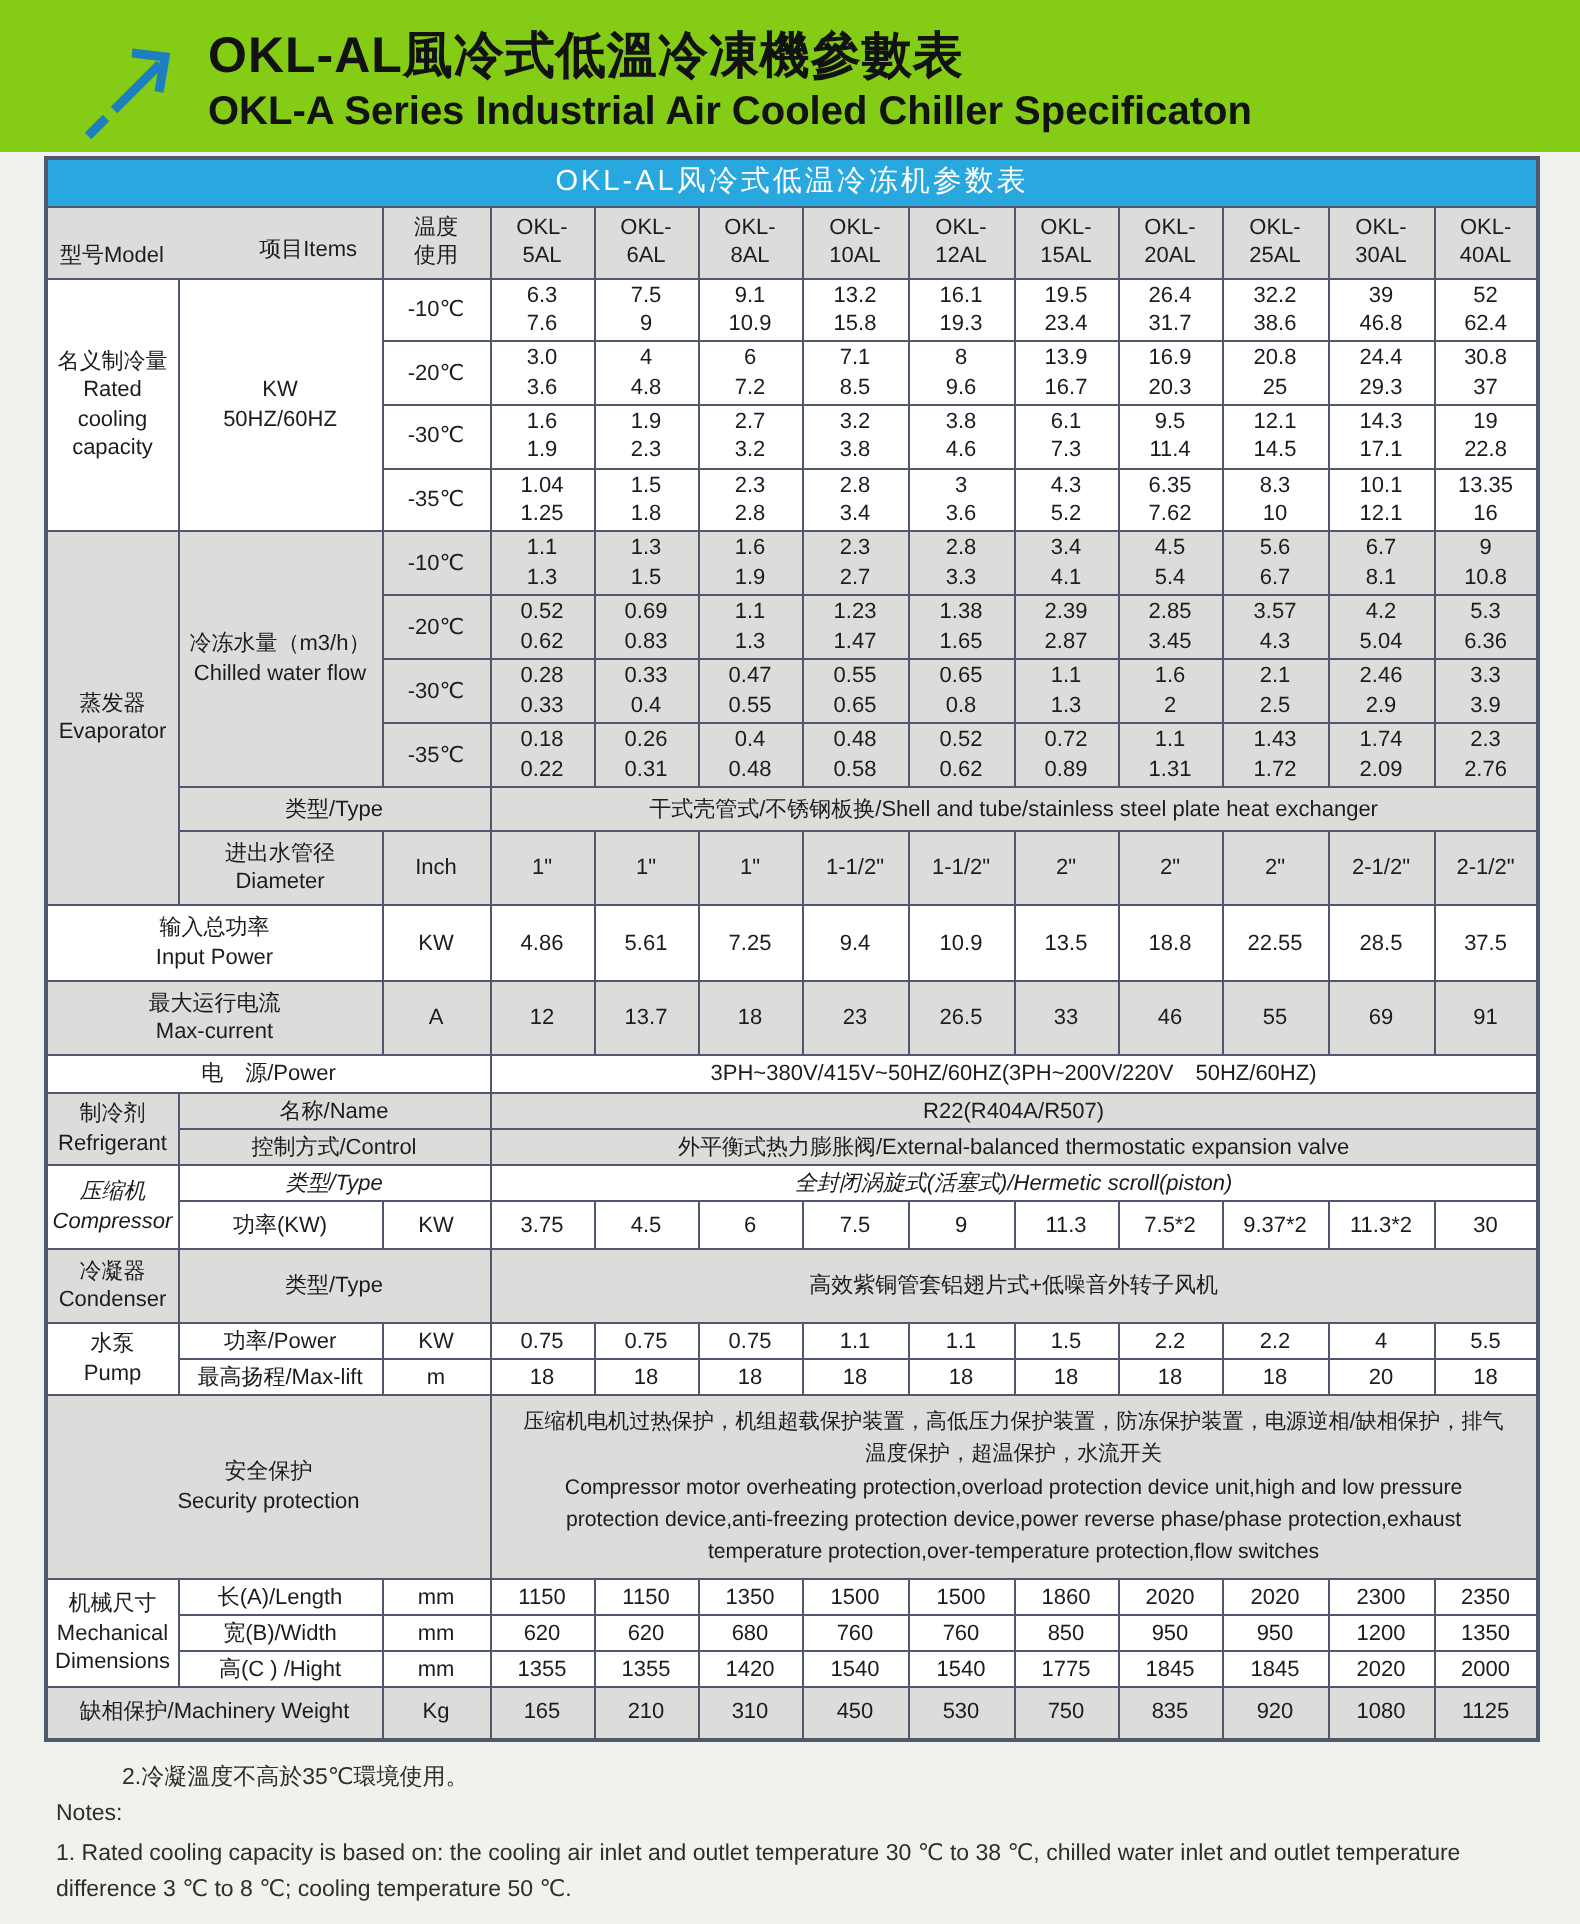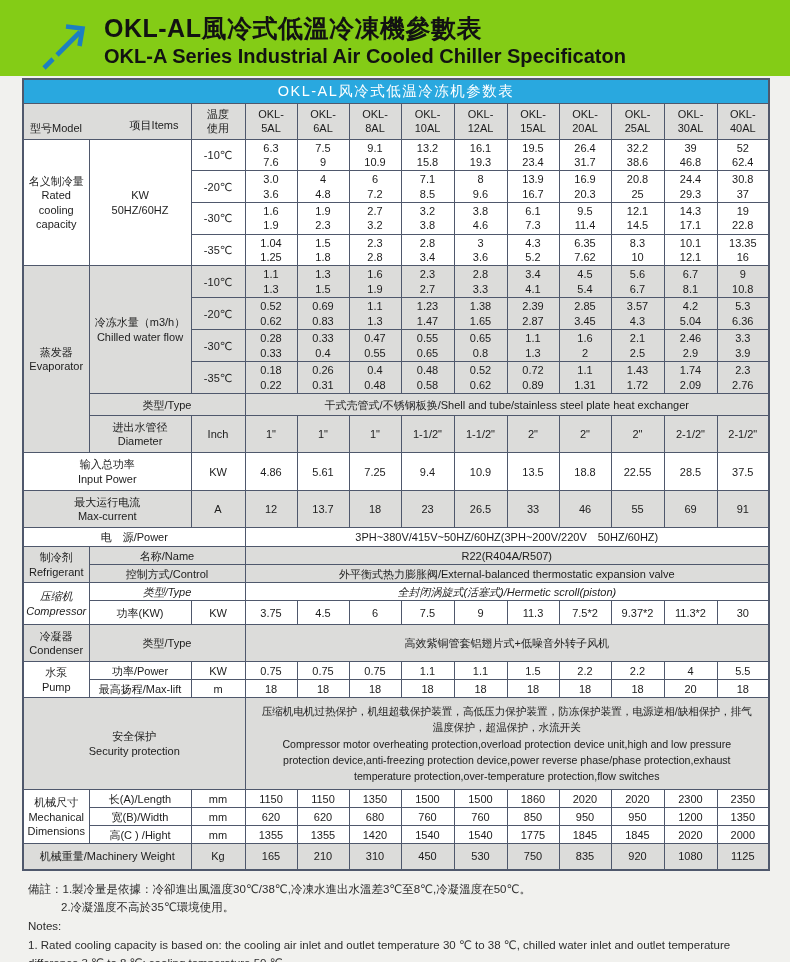--- a/index.html
+++ b/index.html
@@ -486,34 +486,33 @@
         <td>1420</td>
         <td>1540</td>
         <td>1540</td>
         <td>1775</td>
         <td>1845</td>
         <td>1845</td>
         <td>2020</td>
         <td>2000</td>
       </tr>
       <tr class="shade" style="height: 26px;">
-        <td colspan="2">机械重量/Machinery Weight</td>
+        <td colspan="2">缺相保护/Machinery Weight</td>
         <td>Kg</td>
         <td>165</td>
         <td>210</td>
         <td>310</td>
         <td>450</td>
         <td>530</td>
         <td>750</td>
         <td>835</td>
         <td>920</td>
         <td>1080</td>
         <td>1125</td>
       </tr>
     </tbody>
 </table>
 
 <div class="notes">
-  <div>備註：1.製冷量是依據：冷卻進出風溫度30℃/38℃,冷凍水進出水溫差3℃至8℃,冷凝溫度在50℃。</div>
   <div class="ind">2.冷凝溫度不高於35℃環境使用。</div>
   <div>Notes:</div>
   <div class="en">1. Rated cooling capacity is based on: the cooling air inlet and outlet temperature 30 ℃ to 38 ℃, chilled water inlet and outlet temperature difference 3 ℃ to 8 ℃; cooling temperature 50 ℃.</div>
 </div>
 
 </body></html>

